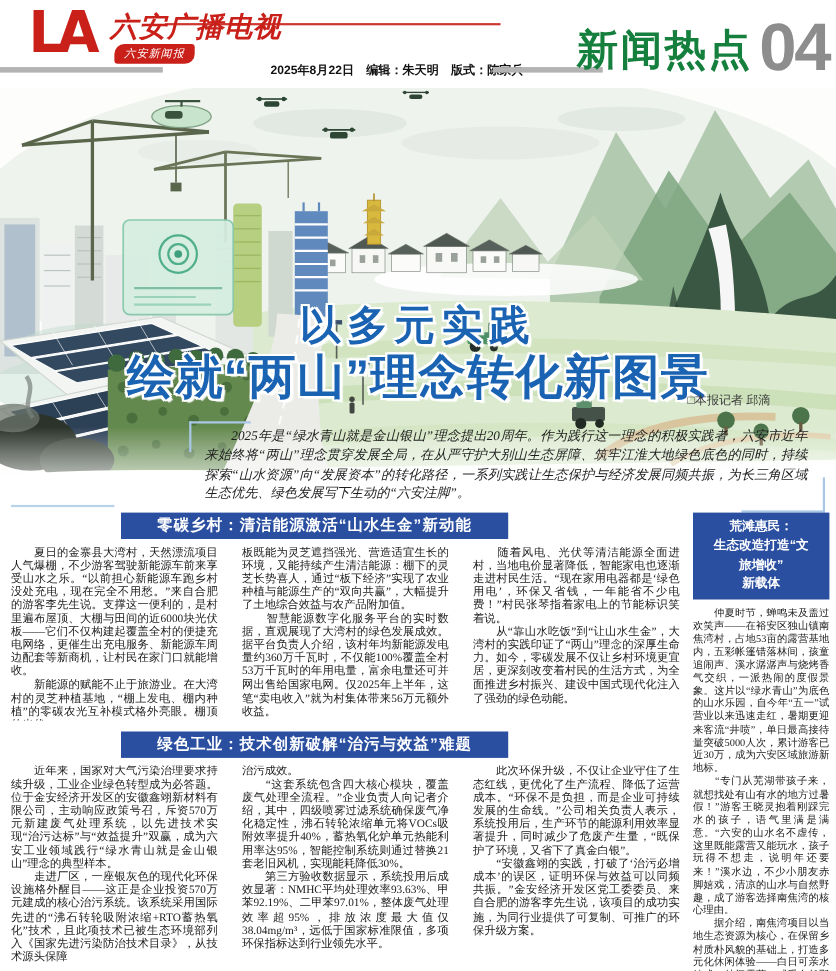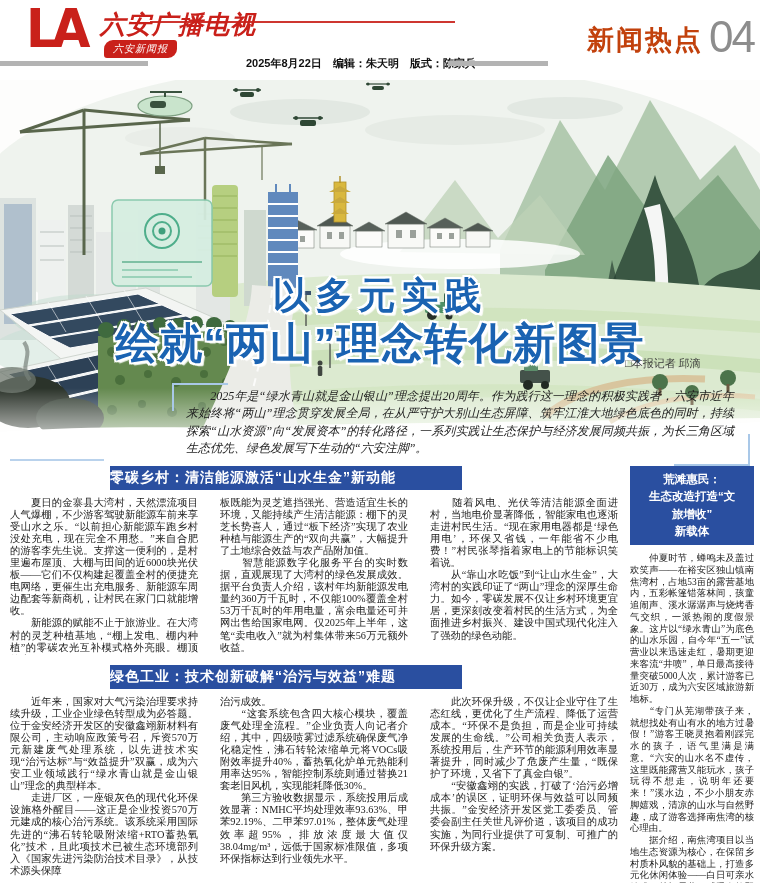--- a/index.html
+++ b/index.html
@@ -14,23 +14,23 @@
   .brandsub{position:absolute;left:104px;top:40px;background:#c9201a;color:#fff;font-size:10px;
             padding:2px 9px;border-radius:9px 3px 9px 3px;font-style:italic;letter-spacing:1px;}
   .redline{position:absolute;left:150px;top:21px;width:305px;height:2px;background:#c9201a;opacity:.9;}
   .grayline{position:absolute;top:61px;height:5px;background:#b3b3b3;}
   .grayline.left{left:0;width:148px;}
   .grayline.right{left:448px;width:100px;}
   .dateline{position:absolute;left:218px;top:56px;width:230px;font-family:"Liberation Sans",sans-serif;
             font-size:11px;font-weight:bold;color:#111;white-space:nowrap;margin-left:28px;}
   .dateline span{margin-right:8px;}
   .sectionhead{position:absolute;right:6px;top:18px;display:flex;align-items:flex-end;gap:6px;}
-  .secname{font-family:Liberation Serif, serif;font-weight:900;font-size:27px;color:#c2410c;
+  .secname{font-family:Liberation Mono, monospace;font-weight:900;font-size:38px;color:#15803d;
            letter-spacing:2px;line-height:1.1;}
-  .pageno{font-family:"Liberation Sans","DejaVu Sans",sans-serif;font-weight:normal;font-size:44px;color:#8d8d8d;
+  .pageno{font-family:"Liberation Sans","DejaVu Sans",sans-serif;font-weight:bold;font-size:61px;color:#8d8d8d;
           line-height:.85;letter-spacing:-2px;}
   
   .hero{position:absolute;left:0;top:80px;width:760px;height:380px;}
   .hero svg{position:absolute;left:0;top:0;}
   .headline{position:absolute;left:0;top:196px;width:760px;text-align:center;
             font-family:"Liberation Sans","DejaVu Sans",sans-serif;font-weight:900;color:#1a63b2;
             text-shadow:2px 0 0 #fff,-2px 0 0 #fff,0 2px 0 #fff,0 -2px 0 #fff,
                         2px 2px 0 #fff,-2px 2px 0 #fff,2px -2px 0 #fff,-2px -2px 0 #fff,3px 3px 1px rgba(255,255,255,.9);}
   .headline .h1{font-size:37px;letter-spacing:6px;line-height:1.1;}
   .headline .h2{font-size:43px;letter-spacing:1px;line-height:1.15;margin-top:2px;}
@@ -38,21 +38,21 @@
   .intro{position:absolute;left:186px;top:308px;width:548px;}
   .intro p{margin:0;font-size:12px;line-height:1.45;font-style:italic;color:#1d1d1d;
            text-align:justify;white-space:pre-wrap;}
   .brk{position:absolute;width:54px;height:26px;}
   .brk.tl{left:-14px;top:-5px;border-left:2px solid #a9c8e8;border-top:2px solid #a9c8e8;}
   .brk.br{right:-16px;bottom:-8px;border-right:2px solid #a9c8e8;border-bottom:2px solid #a9c8e8;width:74px;height:30px;}
   .blueline{position:absolute;left:10px;top:459px;width:94px;height:2px;background:#b9d2ec;}
   
   .content{position:absolute;left:10px;top:466px;width:744px;display:flex;gap:12px;}
   .main{width:608px;}
-  .bar{width:352px;margin:0 0 7px 100px;background:#2a4fa0;color:#ffffff;
+  .bar{width:352px;margin:0 0 7px 100px;background:#2a4fa0;color:#ffffff;text-align:center;
        font-family:"Liberation Sans",sans-serif;font-size:14px;font-weight:bold;letter-spacing:1px;padding:3px 0;}
   .cols{display:flex;gap:22px;}
   .col{flex:1;font-size:10.3px;line-height:1.17;text-align:justify;white-space:pre-wrap;
        height:158px;overflow:hidden;color:#1b1b1b;}
   .art2{margin-top:10px;}
   .art2 .col{height:188px;}
   .side{width:124px;}
   .sidebar-title{background:#2a4fa0;color:#fff;text-align:center;font-family:"Liberation Sans",sans-serif;
                  font-size:11.5px;font-weight:bold;line-height:1.5;padding:5px 15px;white-space:pre-line;}
   .sidebody{margin-top:8px;font-size:9.4px;line-height:1.25;text-align:justify;white-space:pre-wrap;
@@ -361,21 +361,21 @@
       </section>
       <section class="article art2">
         <div class="bar">绿色工业：技术创新破解“治污与效益”难题</div>
         <div class="cols">
           <div class="col">　　近年来，国家对大气污染治理要求持续升级，工业企业绿色转型成为必答题。位于金安经济开发区的安徽鑫翊新材料有限公司，主动响应政策号召，斥资570万元新建废气处理系统，以先进技术实现“治污达标”与“效益提升”双赢，成为六安工业领域践行“绿水青山就是金山银山”理念的典型样本。
 　　走进厂区，一座银灰色的现代化环保设施格外醒目——这正是企业投资570万元建成的核心治污系统。该系统采用国际先进的“沸石转轮吸附浓缩+RTO蓄热氧化”技术，且此项技术已被生态环境部列入《国家先进污染防治技术目录》，从技术源头保障</div>
           <div class="col">治污成效。
 　　“这套系统包含四大核心模块，覆盖废气处理全流程。”企业负责人向记者介绍，其中，四级喷雾过滤系统确保废气净化稳定性，沸石转轮浓缩单元将VOCs吸附效率提升40%，蓄热氧化炉单元热能利用率达95%，智能控制系统则通过替换21套老旧风机，实现能耗降低30%。
 　　第三方验收数据显示，系统投用后成效显著：NMHC平均处理效率93.63%、甲苯92.19%、二甲苯97.01%，整体废气处理效率超95%，排放浓度最大值仅38.04mg/m³，远低于国家标准限值，多项环保指标达到行业领先水平。</div>
           <div class="col">　　此次环保升级，不仅让企业守住了生态红线，更优化了生产流程、降低了运营成本。“环保不是负担，而是企业可持续发展的生命线。”公司相关负责人表示，系统投用后，生产环节的能源利用效率显著提升，同时减少了危废产生量，“既保护了环境，又省下了真金白银”。
-　　“安徽鑫翊的实践，打破了‘治污必增成本’的误区，证明环保与效益可以同频共振。”金安经济开发区党工委委员、管委会副主任关世凡评价道，该项目的成功实施，为同行业提供了可复制、可推广的环保升级方案。</div>
+　　“安徽鑫翊的实践，打破了‘治污必增成本’的误区，证明环保与效益可以同频共振。”金安经济开发区党工委委员、来自合肥的游客李先生说，该项目的成功实施，为同行业提供了可复制、可推广的环保升级方案。</div>
         </div>
       </section>
     </div>
     <aside class="side">
       <div class="sidebar-title">荒滩惠民：
 生态改造打造“文旅增收”
 新载体</div>
       <div class="sidebody">　　仲夏时节，蝉鸣未及盖过欢笑声——在裕安区独山镇南焦湾村，占地53亩的露营基地内，五彩帐篷错落林间，孩童追闹声、溪水潺潺声与烧烤香气交织，一派热闹的度假景象。这片以“绿水青山”为底色的山水乐园，自今年“五一”试营业以来迅速走红，暑期更迎来客流“井喷”，单日最高接待量突破5000人次，累计游客已近30万，成为六安区域旅游新地标。
 　　“专门从芜湖带孩子来，就想找处有山有水的地方过暑假！”游客王晓灵抱着刚踩完水的孩子，语气里满是满意。“六安的山水名不虚传，这里既能露营又能玩水，孩子玩得不想走，说明年还要来！”溪水边，不少小朋友赤脚嬉戏，清凉的山水与自然野趣，成了游客选择南焦湾的核心理由。
 　　据介绍，南焦湾项目以当地生态资源为核心，在保留乡村质朴风貌的基础上，打造多元化休闲体验——白日可亲水嬉戏、林间露营，感受自然野趣；夜晚则有别样精彩，成为独山镇夜经济的“闪亮名片”。

